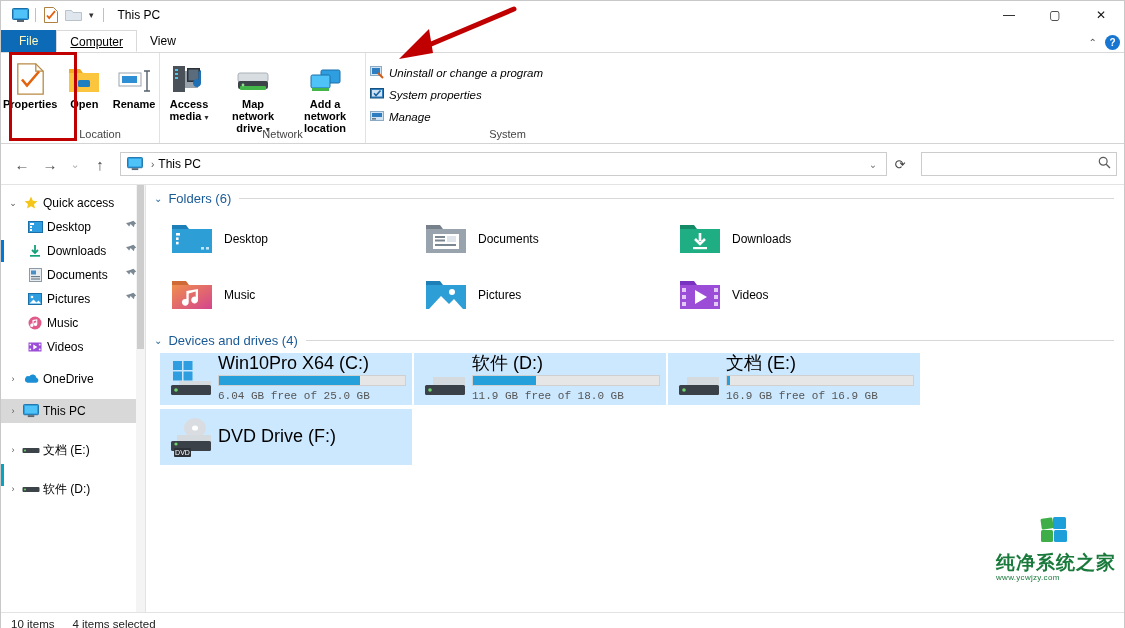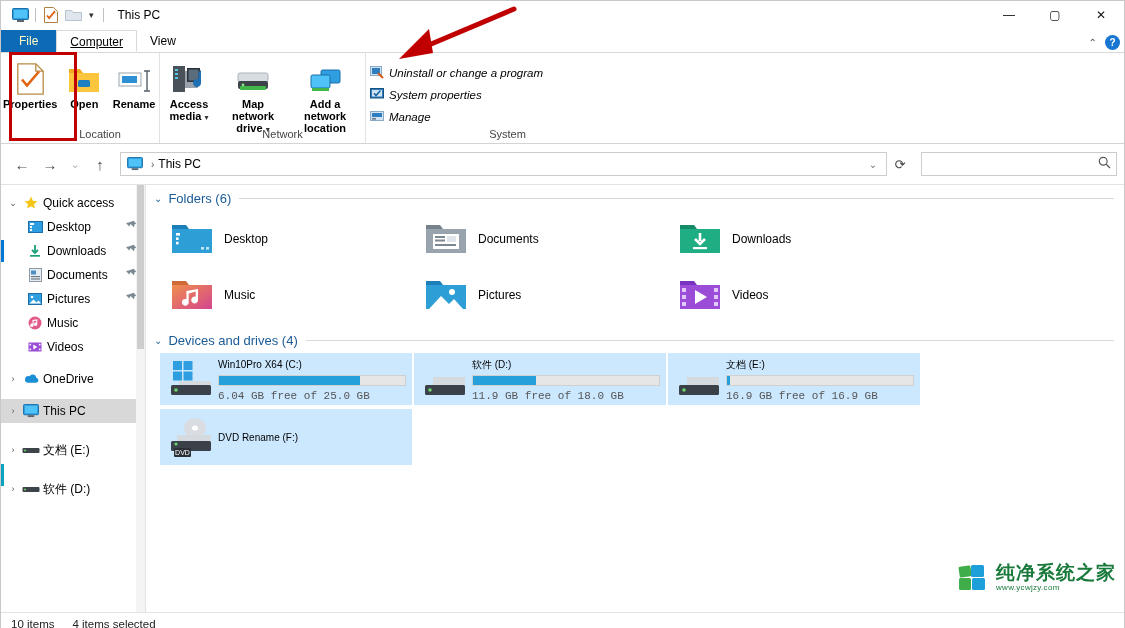--- a/index.html
+++ b/index.html
@@ -96,31 +96,31 @@
   .ftile{width:254px;height:56px;display:flex;align-items:center;box-sizing:border-box;padding-left:8px;}
   .ftile .fic{width:48px;display:flex;align-items:center;justify-content:center;}
   .ftile .flbl{font-size:12px;color:#000;margin-left:8px;}
 
   .drivegrid{display:flex;flex-wrap:wrap;padding-left:14px;}
   .dtile{width:252px;height:52px;display:flex;align-items:center;box-sizing:border-box;padding-left:6px;
          margin:0 2px 4px 0;}
   .dtile.sel{background:#cce8ff;}
   .dtile .dic{width:52px;display:flex;align-items:center;justify-content:center;}
   .dtile .dinfo{flex:1;padding-right:6px;}
-  .dtile .dname{font-size:10px;color:#000;line-height:15px;}
+  .dtile .dname{font-size:18px;color:#000;line-height:15px;}
   .bar{height:11px;background:#e6e6e6;border:1px solid #d0d0d0;box-sizing:border-box;margin:3px 0 2px;}
   .bar .fill{height:100%;background:#26a0da;}
   .dfree{font-size:11px;color:#555;font-family:Liberation Mono, monospace;}
 
   
   .statusbar{height:22px;border-top:1px solid #e3e3e3;display:flex;align-items:center;
              padding-left:10px;gap:18px;background:#fff;box-sizing:border-box;}
   .statusbar span{font-size:11.5px;color:#222;}
 
-  .watermark{position:absolute;right:8px;bottom:16px;display:flex;align-items:flex-start;gap:5px;z-index:15;}
+  .watermark{position:absolute;right:8px;bottom:30px;display:flex;align-items:center;gap:5px;z-index:15;flex-direction:column;}
   .wm-txt{display:flex;flex-direction:column;line-height:1;}
   .wm-main{font-size:19px;font-weight:bold;color:#1a7a3c;letter-spacing:1px;}
   .wm-sub{font-size:8px;color:#1a7a3c;letter-spacing:0.3px;margin-top:2px;}
 </style>
 </head>
 <body>
 
 <div class="app">
 
   <div class="titlebar">
@@ -645,21 +645,21 @@
               <ellipse cx="26" cy="13" rx="11" ry="10" fill="#d9dde1"></ellipse>
               <ellipse cx="26" cy="13" rx="3" ry="2.6" fill="#fff"></ellipse>
               <path d="M8 20h34v7H8z" fill="#d5dade"></path>
               <rect x="2" y="26" width="40" height="10" rx="1.5" fill="#3a4148"></rect>
               <circle cx="7" cy="29" r="1.6" fill="#6dd36d"></circle>
               <rect x="5" y="33" width="17" height="9" rx="1" fill="#2b3137"></rect>
               <text x="13.5" y="40" font-size="7" fill="#fff" text-anchor="middle" font-family="Liberation Sans, sans-serif">DVD</text>
             </svg>
           </span>
           <span class="dinfo">
-            <span class="dname">DVD Rename (F:)</span>
+            <span class="dname">DVD Drive (F:)</span>
           </span>
         </div>
       </div>
 
       <div class="watermark">
         <span>
           <svg width="34" height="30" viewBox="0 0 34 30">
             <rect x="2" y="3" width="12" height="11" rx="1.5" fill="#3fae49" transform="rotate(-8 8 8)"></rect>
             <rect x="14" y="2" width="13" height="12" rx="1.5" fill="#1d9fd9"></rect>
             <rect x="2" y="15" width="12" height="12" rx="1.5" fill="#3fae49"></rect>

